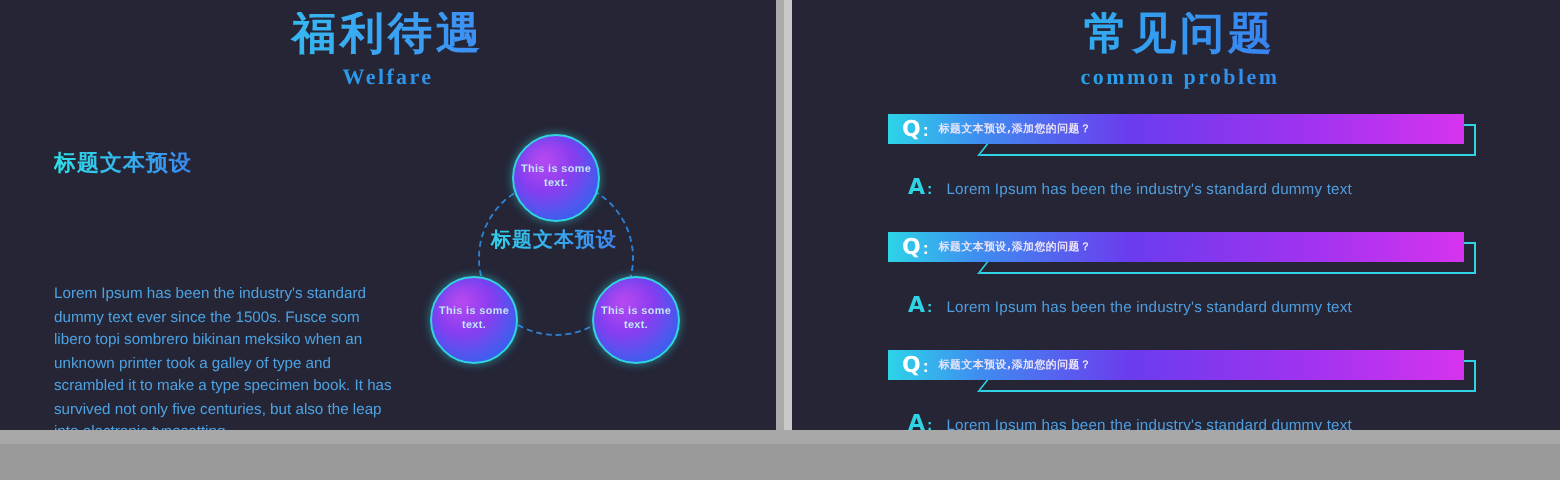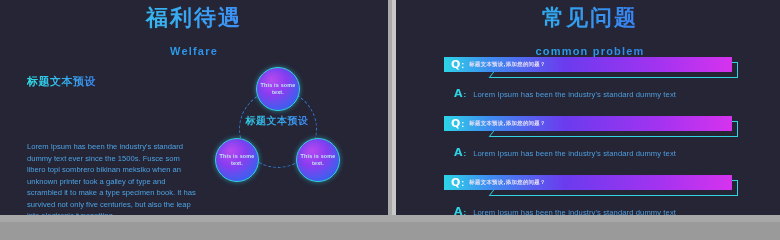--- a/index.html
+++ b/index.html
@@ -32,26 +32,26 @@
     -webkit-text-fill-color:transparent;
     text-shadow:none;
     font-family:"DejaVu Sans","Liberation Sans",sans-serif;
   }
   .cn-title-r{
     background:linear-gradient(90deg,#2fe0e8 0%,#2fb9ee 30%,#3b78f2 68%,#4a5ef0 100%);
     -webkit-background-clip:text;background-clip:text;color:transparent;
     -webkit-text-fill-color:transparent;
   }
   .en-title{
-    margin-top:16px;
+    margin-top:4px;
     font-size:11px;font-weight:bold;letter-spacing:1.2px;
     background:linear-gradient(90deg,#1fc4e0 0%,#2a9ceb 45%,#4468f0 100%);
     -webkit-background-clip:text;background-clip:text;color:transparent;
     -webkit-text-fill-color:transparent;
-    font-family:Liberation Sans, sans-serif;
+    font-family:Liberation Serif, serif;
     text-align:center;
   }
 
   
   .lead-head{
     position:absolute;left:27px;top:74px;
     font-size:11px;font-weight:bold;letter-spacing:.5px;
     background:linear-gradient(90deg,#2fe0e8 0%,#3a86f0 100%);
     -webkit-background-clip:text;background-clip:text;color:transparent;
     -webkit-text-fill-color:transparent;

